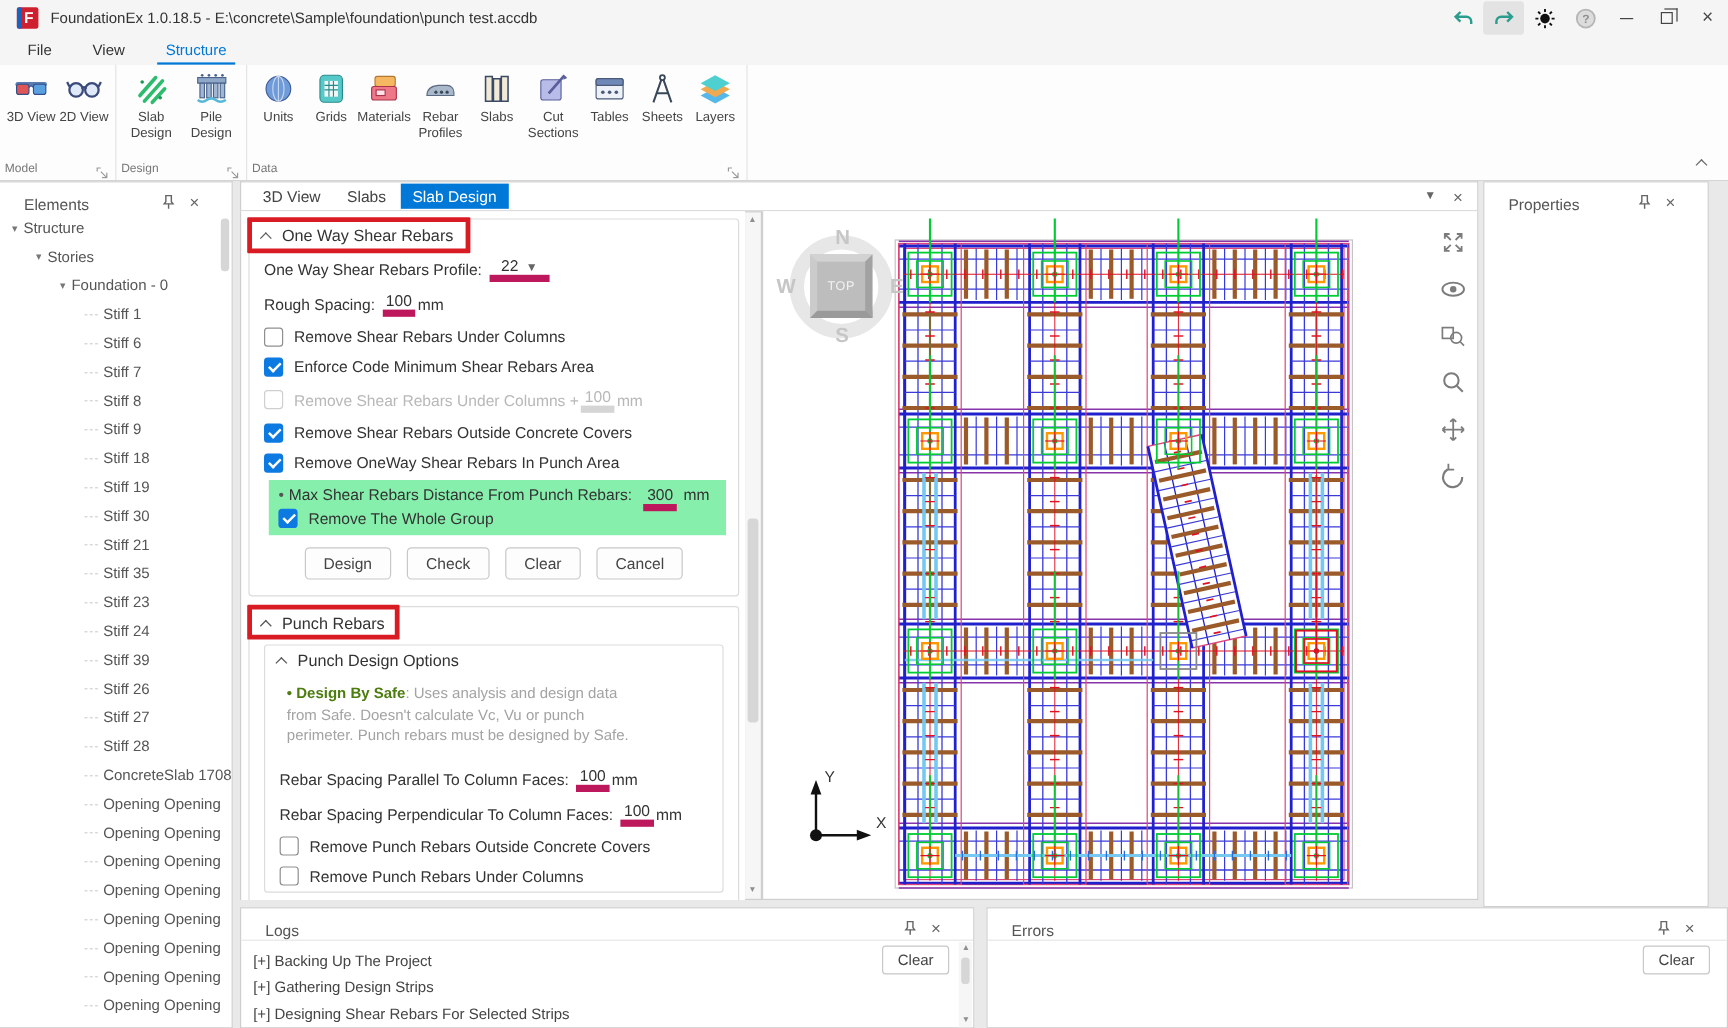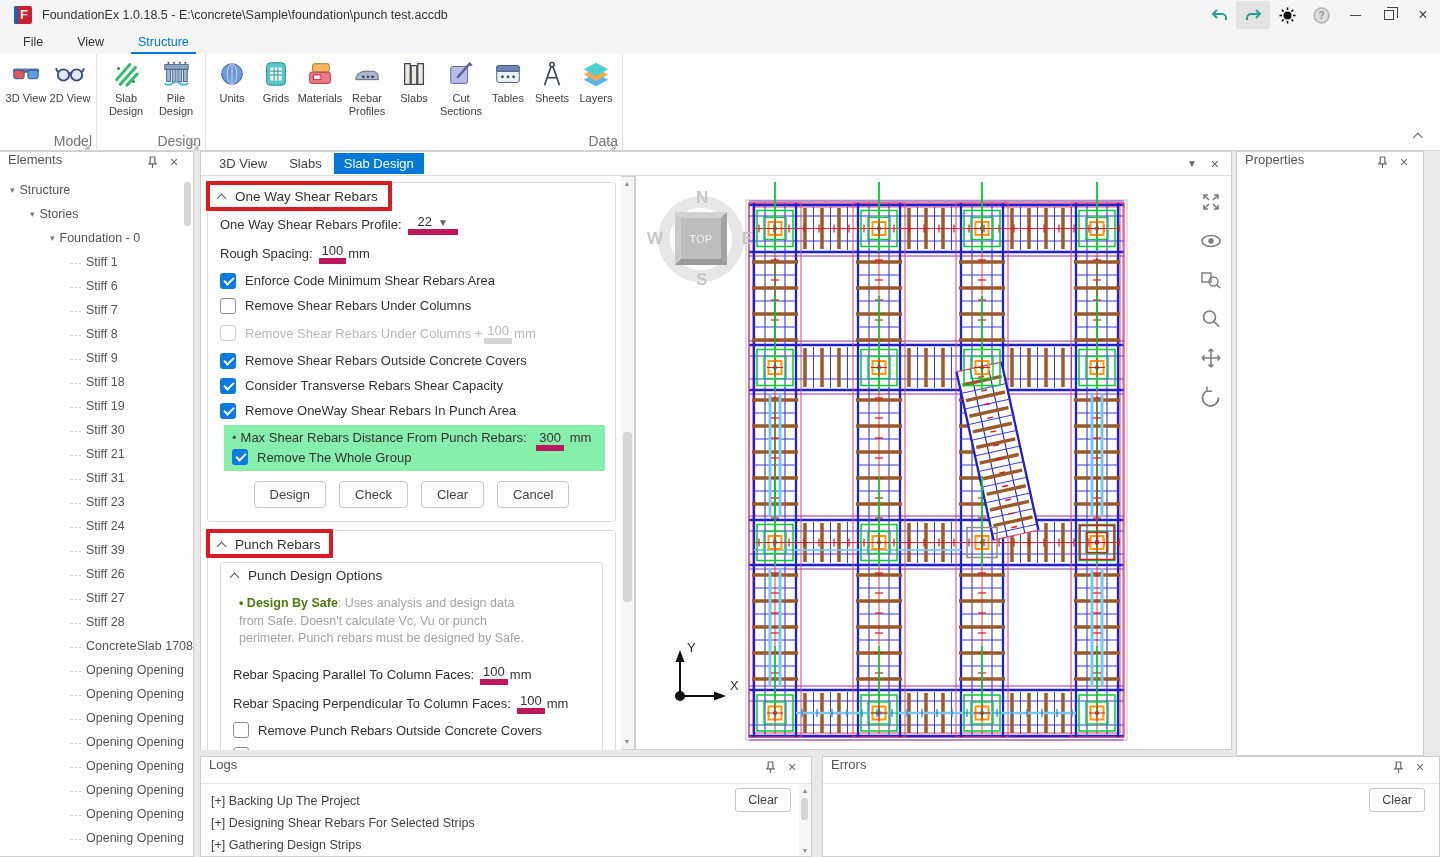--- a/index.html
+++ b/index.html
@@ -29,28 +29,28 @@
   
   .ribbon{position:absolute;left:0;top:54px;width:1440px;height:97px;background:#fdfdfd;border-bottom:1px solid #d5d5d5;display:flex}
   .rib-group{display:flex;flex-direction:column;border-right:1px solid #e4e4e4;padding:3px 4px 0}
   .rib-items{display:flex;flex:1}
   .rib-item{width:44px;padding:2px 1px;display:flex;flex-direction:column;align-items:center;cursor:default}
   .rib-item.wide{width:50px}
   .rib-icon{width:30px;height:30px}
   .rib-icon svg{width:30px;height:30px}
   .rib-label{font-size:11px;color:#444;text-align:center;line-height:1.18;margin-top:3px}
   .rib-foot{height:19px;display:flex;align-items:center;position:relative}
-  .rib-foot-label{flex:1;text-align:right;font-size:14px;color:#777}
+  .rib-foot-label{flex:1;text-align:left;font-size:10px;color:#777}
   .launcher{position:absolute;right:2px;bottom:4px;width:10px;height:10px}
   .rib-collapse{position:absolute;right:14px;bottom:6px;width:20px;height:14px;display:flex;align-items:center;justify-content:center}
   .chv{display:inline-block;width:7px;height:7px;border-top:1.6px solid #666;border-right:1.6px solid #666;transform:rotate(-45deg) translate(1px,1px)}
 
   
   .panel{position:absolute;background:#fff;border:1px solid #cfcfcf}
-  .phead{height:26px;display:flex;align-items:flex-start;padding:0 8px;font-size:13px;color:#555}
+  .phead{height:26px;display:flex;align-items:flex-end;padding:0 20px;font-size:13px;color:#555}
   .phead .sp{flex:1}
   .icon-btn{width:22px;height:20px;display:flex;align-items:center;justify-content:center}
   .xg{font-size:14px;color:#666;line-height:1}
 
   
   #elements-panel{left:0;top:151px;width:194px;height:706px;border-left:none;overflow:hidden}
   .tree{position:relative;font-size:12.5px;color:#555}
   .trow{height:24px;display:flex;align-items:center;white-space:nowrap;overflow:hidden}
   .trow .arr{color:#777;font-size:9px;margin-right:5px}
   .trow .dash{color:#c9c9c9;font-size:10px;margin-right:3px;letter-spacing:1px}
@@ -400,21 +400,21 @@
       <div class="trow" style="padding-left: 70px;">
         <span class="dash">---</span>
         <span>Stiff 30</span>
       </div>
       <div class="trow" style="padding-left: 70px;">
         <span class="dash">---</span>
         <span>Stiff 21</span>
       </div>
       <div class="trow" style="padding-left: 70px;">
         <span class="dash">---</span>
-        <span>Stiff 31</span>
+        <span>Stiff 35</span>
       </div>
       <div class="trow" style="padding-left: 70px;">
         <span class="dash">---</span>
         <span>Stiff 23</span>
       </div>
       <div class="trow" style="padding-left: 70px;">
         <span class="dash">---</span>
         <span>Stiff 24</span>
       </div>
       <div class="trow" style="padding-left: 70px;">
@@ -499,40 +499,36 @@
       <span>One Way Shear Rebars Profile:</span>
       <span class="uval" style="padding:0 10px"><span>22</span><span class="caret">▼</span></span>
     </div>
     <div class="frow">
       <span>Rough Spacing:</span>
       <span class="uval">100</span>
       <span class="unit">mm</span>
     </div>
     <div id="ow-checks">
         <div class="crow">
+          <span class="cb unchecked"></span>
+          <span>Remove Shear Rebars Under Columns</span>
+        </div>
+        <div class="crow">
           <span class="cb checked"></span>
           <span>Enforce Code Minimum Shear Rebars Area</span>
-        </div>
-        <div class="crow">
-          <span class="cb unchecked"></span>
-          <span>Remove Shear Rebars Under Columns</span>
         </div>
         <div class="crow dis">
           <span class="cb disabled"></span>
           <span>Remove Shear Rebars Under Columns + </span>
           <span class="uval" style="margin-left: 2px;">100</span>
           <span class="unit">mm</span>
         </div>
         <div class="crow">
           <span class="cb checked"></span>
           <span>Remove Shear Rebars Outside Concrete Covers</span>
-        </div>
-        <div class="crow">
-          <span class="cb checked"></span>
-          <span>Consider Transverse Rebars Shear Capacity</span>
         </div>
         <div class="crow">
           <span class="cb checked"></span>
           <span>Remove OneWay Shear Rebars In Punch Area</span>
         </div>
       </div>
     <div class="subbox">
       <span class="bullet">•</span><span>Max Shear Rebars Distance From Punch Rebars:</span>
       <span class="uval">300</span>
       <span class="unit">mm</span>
@@ -1219,22 +1215,22 @@
         <svg width="11" height="13" viewBox="0 0 12 14">
           <path d="M3.5 1h5v5.5l1.5 2h-8l1.5-2z" fill="none" stroke="#666" stroke-width="1.3"></path>
           <line x1="6" y1="8.5" x2="6" y2="13" stroke="#666" stroke-width="1.3"></line>
         </svg>
       </span>
     <span class="icon-btn xg">×</span>
   </div>
   <div class="logbody">
     <div id="log-rows">
         <div class="logrow">[+] Backing Up The Project</div>
+        <div class="logrow">[+] Gathering Design Strips</div>
         <div class="logrow">[+] Designing Shear Rebars For Selected Strips</div>
-        <div class="logrow">[+] Gathering Design Strips</div>
       </div>
     <button class="clear-btn">Clear</button>
     <div class="vscroll">
       <span class="sb-arrow" style="top:0">▲</span>
       <span class="sb-arrow" style="bottom:0">▼</span>
       <div class="sb-thumb" style="top:13px;height:22px;left:2px;width:7px"></div>
     </div>
   </div>
 </div>
 

